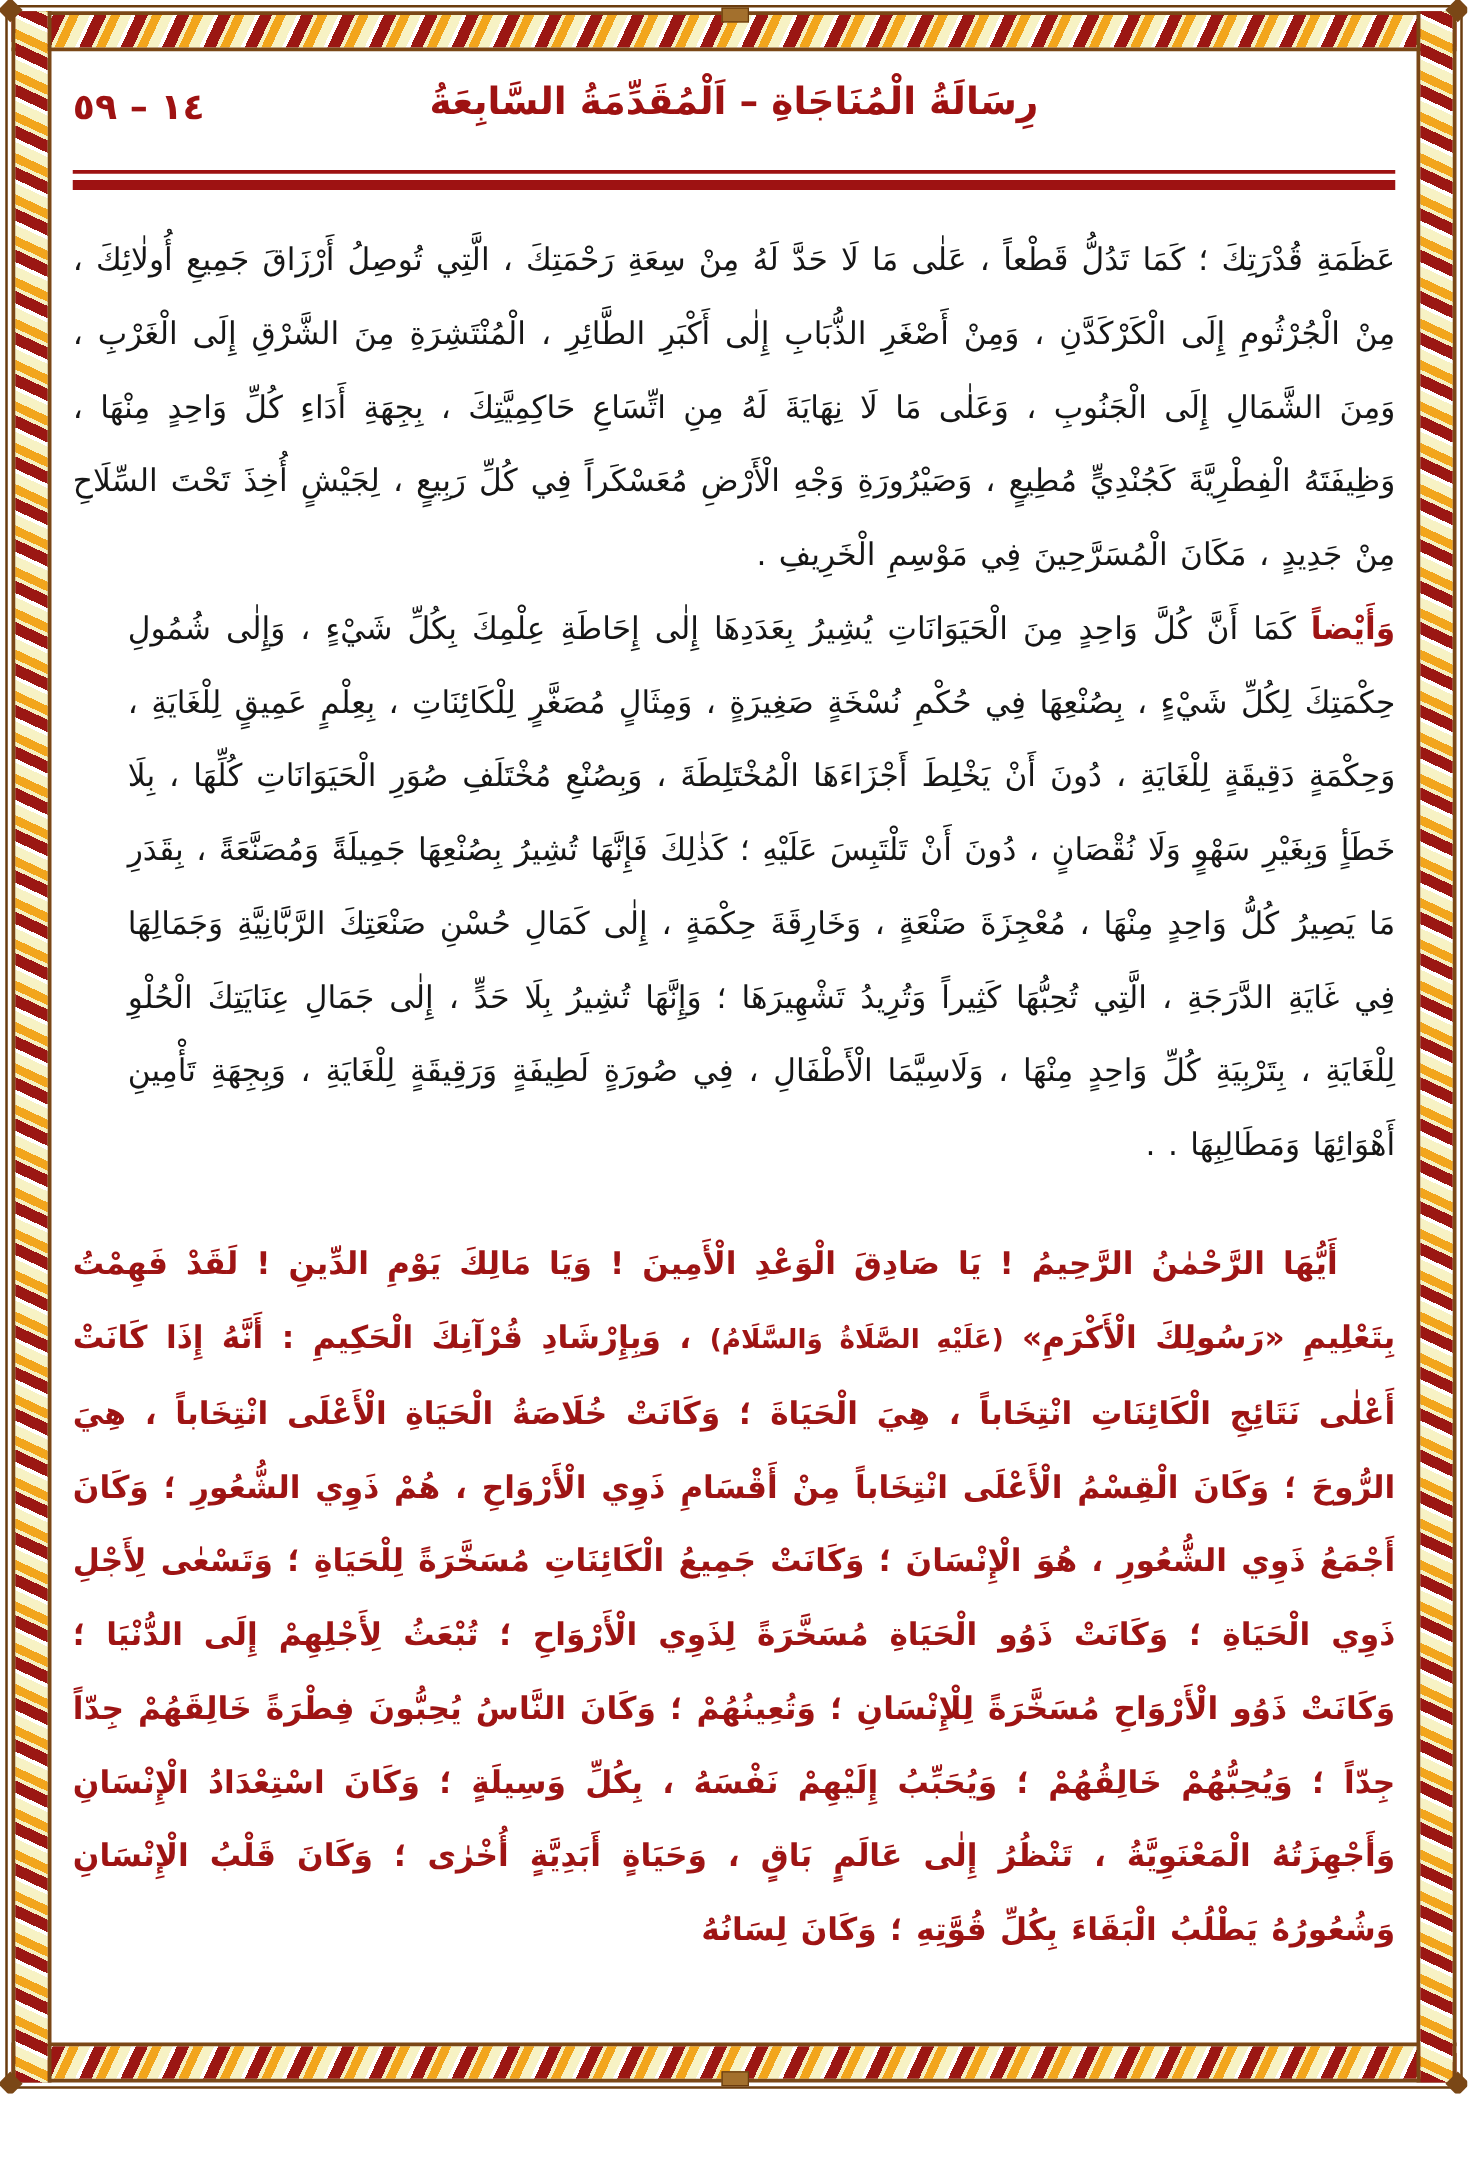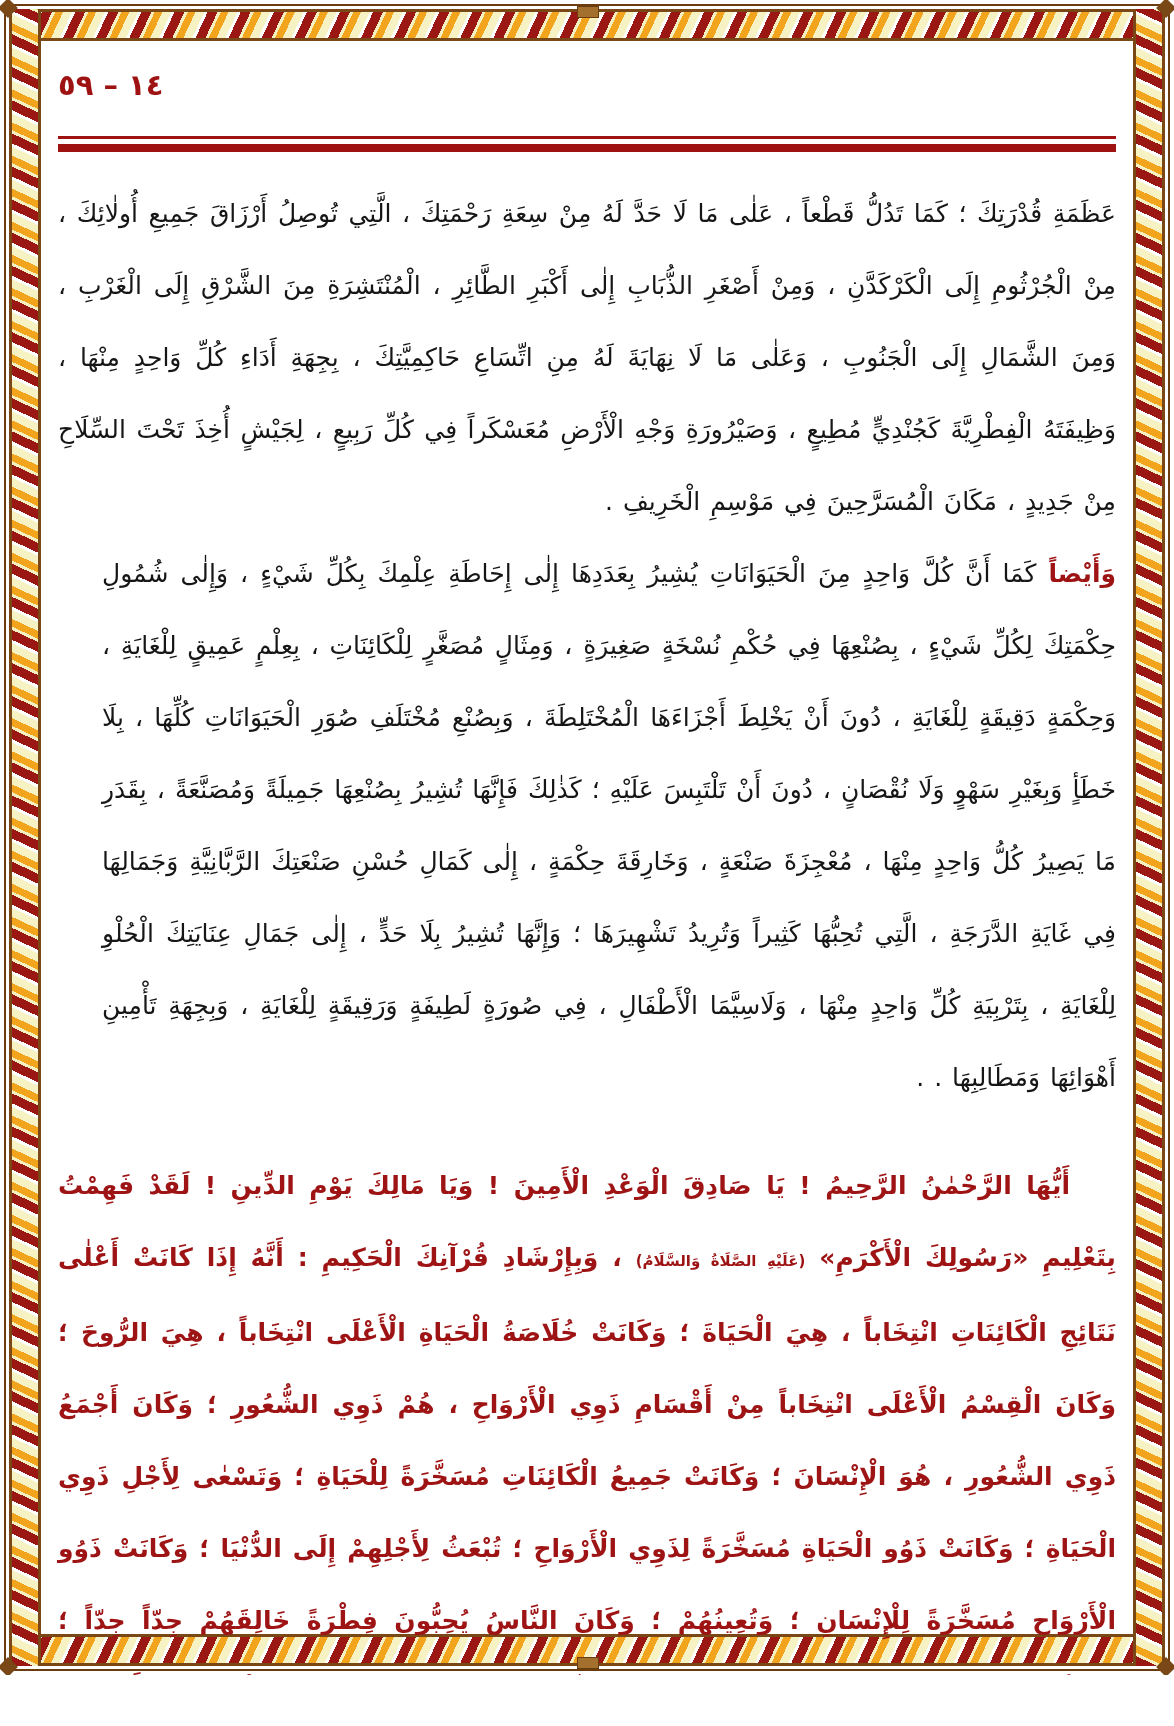--- a/index.html
+++ b/index.html
@@ -55,35 +55,35 @@
   }
   .title{
     text-align:center;padding-top:6px;
     color:#9e1212;font-weight:bold;font-size:30px;
   }
   .rule{margin-top:12px;}
   .rule-thin{height:3px;background:#9e1212;}
   .rule-thick{height:8px;background:#9e1212;margin-top:5px;}
   .para{
     margin:0;padding:0;
-    font-size:25px;line-height:72px;
+    font-size:25px;line-height:59px;
     text-align:justify;
     color:#161616;
     word-spacing:2px;
   }
   .para-1{margin-top:26px;}
   .para-2{margin-top:0;margin-left:44px;}
   .para-3{
     margin-top:36px;
     color:#9e1414;font-weight:bold;
     text-indent:46px;
   }
   .lead-red{color:#9e1414;font-weight:bold;}
   .seal{
-    font-size:15px;font-weight:bold;color:#9e1414;
+    font-size:21px;font-weight:bold;color:#9e1414;
     letter-spacing:-1px;
   }
 </style>
 </head>
 <body>
 
 <div class="page">
 
   <div class="outer-line"></div>
   <div class="band band-h band-top"></div>
@@ -94,20 +94,21 @@
   <div class="corner c-tr"></div>
   <div class="corner c-bl"></div>
   <div class="corner c-br"></div>
   <div class="tab tab-top"></div>
   <div class="tab tab-bottom"></div>
 
   <div class="content">
 
     <div class="header">
       <span class="page-num">١٤ – ٥٩</span>
+      <div class="title">رِسَالَةُ الْمُنَاجَاةِ – اَلْمُقَدِّمَةُ السَّابِعَةُ</div>
     </div>
 
     <div class="rule">
       <div class="rule-thin"></div>
       <div class="rule-thick"></div>
     </div>
 
     <p class="para para-1"><span>عَظَمَةِ قُدْرَتِكَ ؛ كَمَا تَدُلُّ قَطْعاً ، عَلٰى مَا لَا حَدَّ لَهُ مِنْ سِعَةِ رَحْمَتِكَ ، الَّتِي تُوصِلُ أَرْزَاقَ جَمِيعِ أُولٰائِكَ ، مِنْ الْجُرْثُومِ إِلَى الْكَرْكَدَّنِ ، وَمِنْ أَصْغَرِ الذُّبَابِ إِلٰى أَكْبَرِ الطَّائِرِ ، الْمُنْتَشِرَةِ مِنَ الشَّرْقِ إِلَى الْغَرْبِ ، وَمِنَ الشَّمَالِ إِلَى الْجَنُوبِ ، وَعَلٰى مَا لَا نِهَايَةَ لَهُ مِنِ اتِّسَاعِ حَاكِمِيَّتِكَ ، بِجِهَةِ أَدَاءِ كُلِّ وَاحِدٍ مِنْهَا ، وَظِيفَتَهُ الْفِطْرِيَّةَ كَجُنْدِيٍّ مُطِيعٍ ، وَصَيْرُورَةِ وَجْهِ الْأَرْضِ مُعَسْكَراً فِي كُلِّ رَبِيعٍ ، لِجَيْشٍ أُخِذَ تَحْتَ السِّلَاحِ مِنْ جَدِيدٍ ، مَكَانَ الْمُسَرَّحِينَ فِي مَوْسِمِ الْخَرِيفِ .</span></p>
 
     <p class="para para-2"><span class="lead-red">وَأَيْضاً</span><span> كَمَا أَنَّ كُلَّ وَاحِدٍ مِنَ الْحَيَوَانَاتِ يُشِيرُ بِعَدَدِهَا إِلٰى إِحَاطَةِ عِلْمِكَ بِكُلِّ شَيْءٍ ، وَإِلٰى شُمُولِ حِكْمَتِكَ لِكُلِّ شَيْءٍ ، بِصُنْعِهَا فِي حُكْمِ نُسْخَةٍ صَغِيرَةٍ ، وَمِثَالٍ مُصَغَّرٍ لِلْكَائِنَاتِ ، بِعِلْمٍ عَمِيقٍ لِلْغَايَةِ ، وَحِكْمَةٍ دَقِيقَةٍ لِلْغَايَةِ ، دُونَ أَنْ يَخْلِطَ أَجْزَاءَهَا الْمُخْتَلِطَةَ ، وَبِصُنْعِ مُخْتَلَفِ صُوَرِ الْحَيَوَانَاتِ كُلِّهَا ، بِلَا خَطَأٍ وَبِغَيْرِ سَهْوٍ وَلَا نُقْصَانٍ ، دُونَ أَنْ تَلْتَبِسَ عَلَيْهِ ؛ كَذٰلِكَ فَإِنَّهَا تُشِيرُ بِصُنْعِهَا جَمِيلَةً وَمُصَنَّعَةً ، بِقَدَرِ مَا يَصِيرُ كُلُّ وَاحِدٍ مِنْهَا ، مُعْجِزَةَ صَنْعَةٍ ، وَخَارِقَةَ حِكْمَةٍ ، إِلٰى كَمَالِ حُسْنِ صَنْعَتِكَ الرَّبَّانِيَّةِ وَجَمَالِهَا فِي غَايَةِ الدَّرَجَةِ ، الَّتِي تُحِبُّهَا كَثِيراً وَتُرِيدُ تَشْهِيرَهَا ؛ وَإِنَّهَا تُشِيرُ بِلَا حَدٍّ ، إِلٰى جَمَالِ عِنَايَتِكَ الْحُلْوِ لِلْغَايَةِ ، بِتَرْبِيَةِ كُلِّ وَاحِدٍ مِنْهَا ، وَلَاسِيَّمَا الْأَطْفَالِ ، فِي صُورَةٍ لَطِيفَةٍ وَرَقِيقَةٍ لِلْغَايَةِ ، وَبِجِهَةِ تَأْمِينِ أَهْوَائِهَا وَمَطَالِبِهَا . .</span></p>

